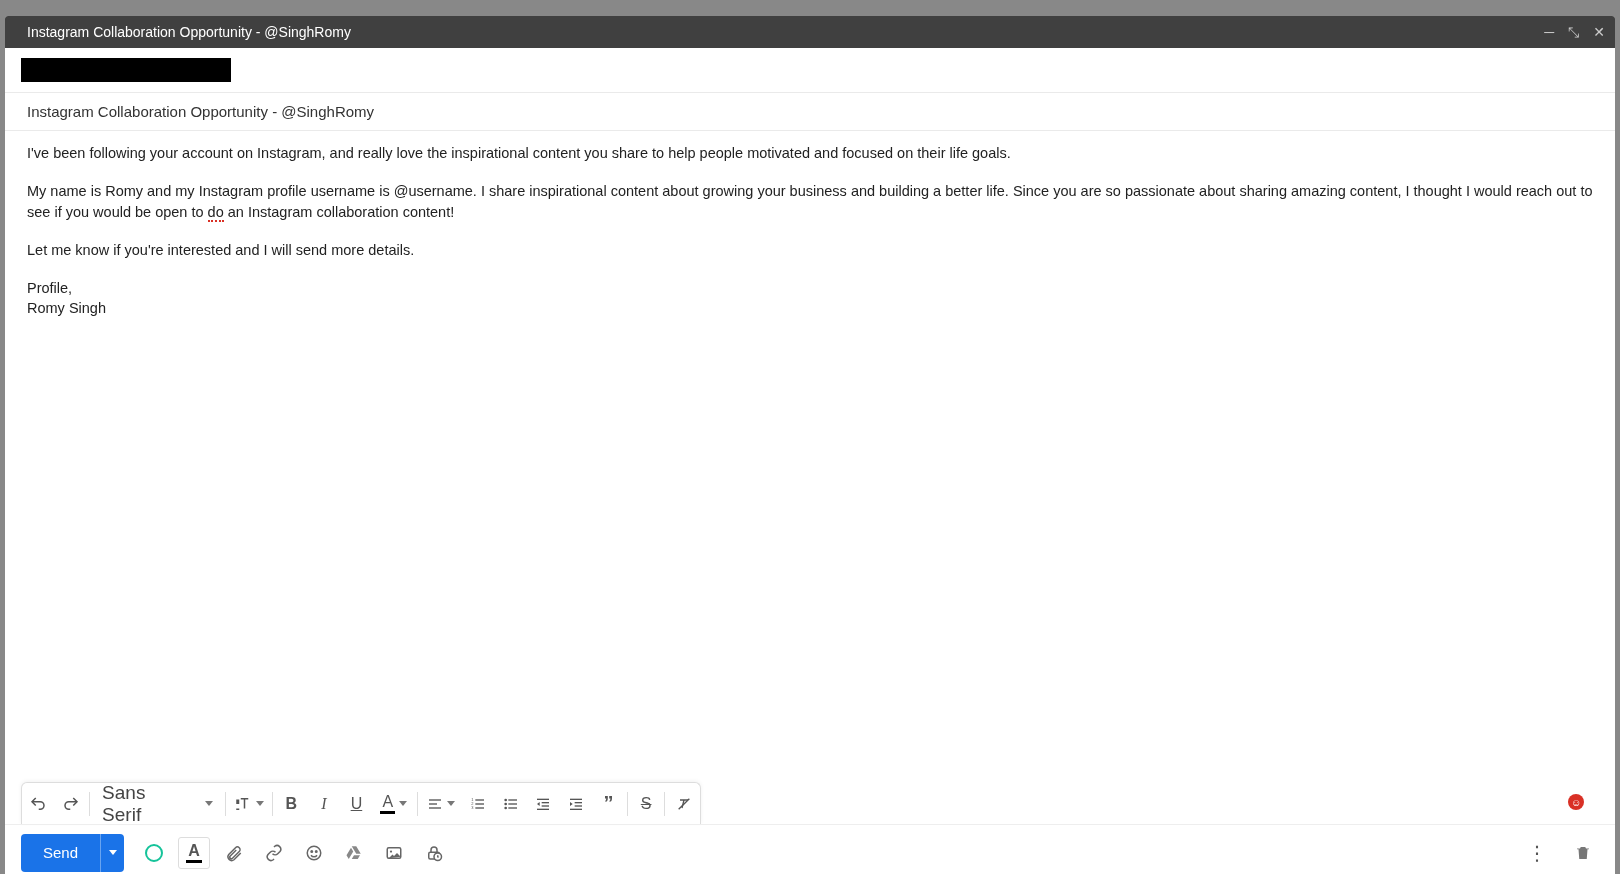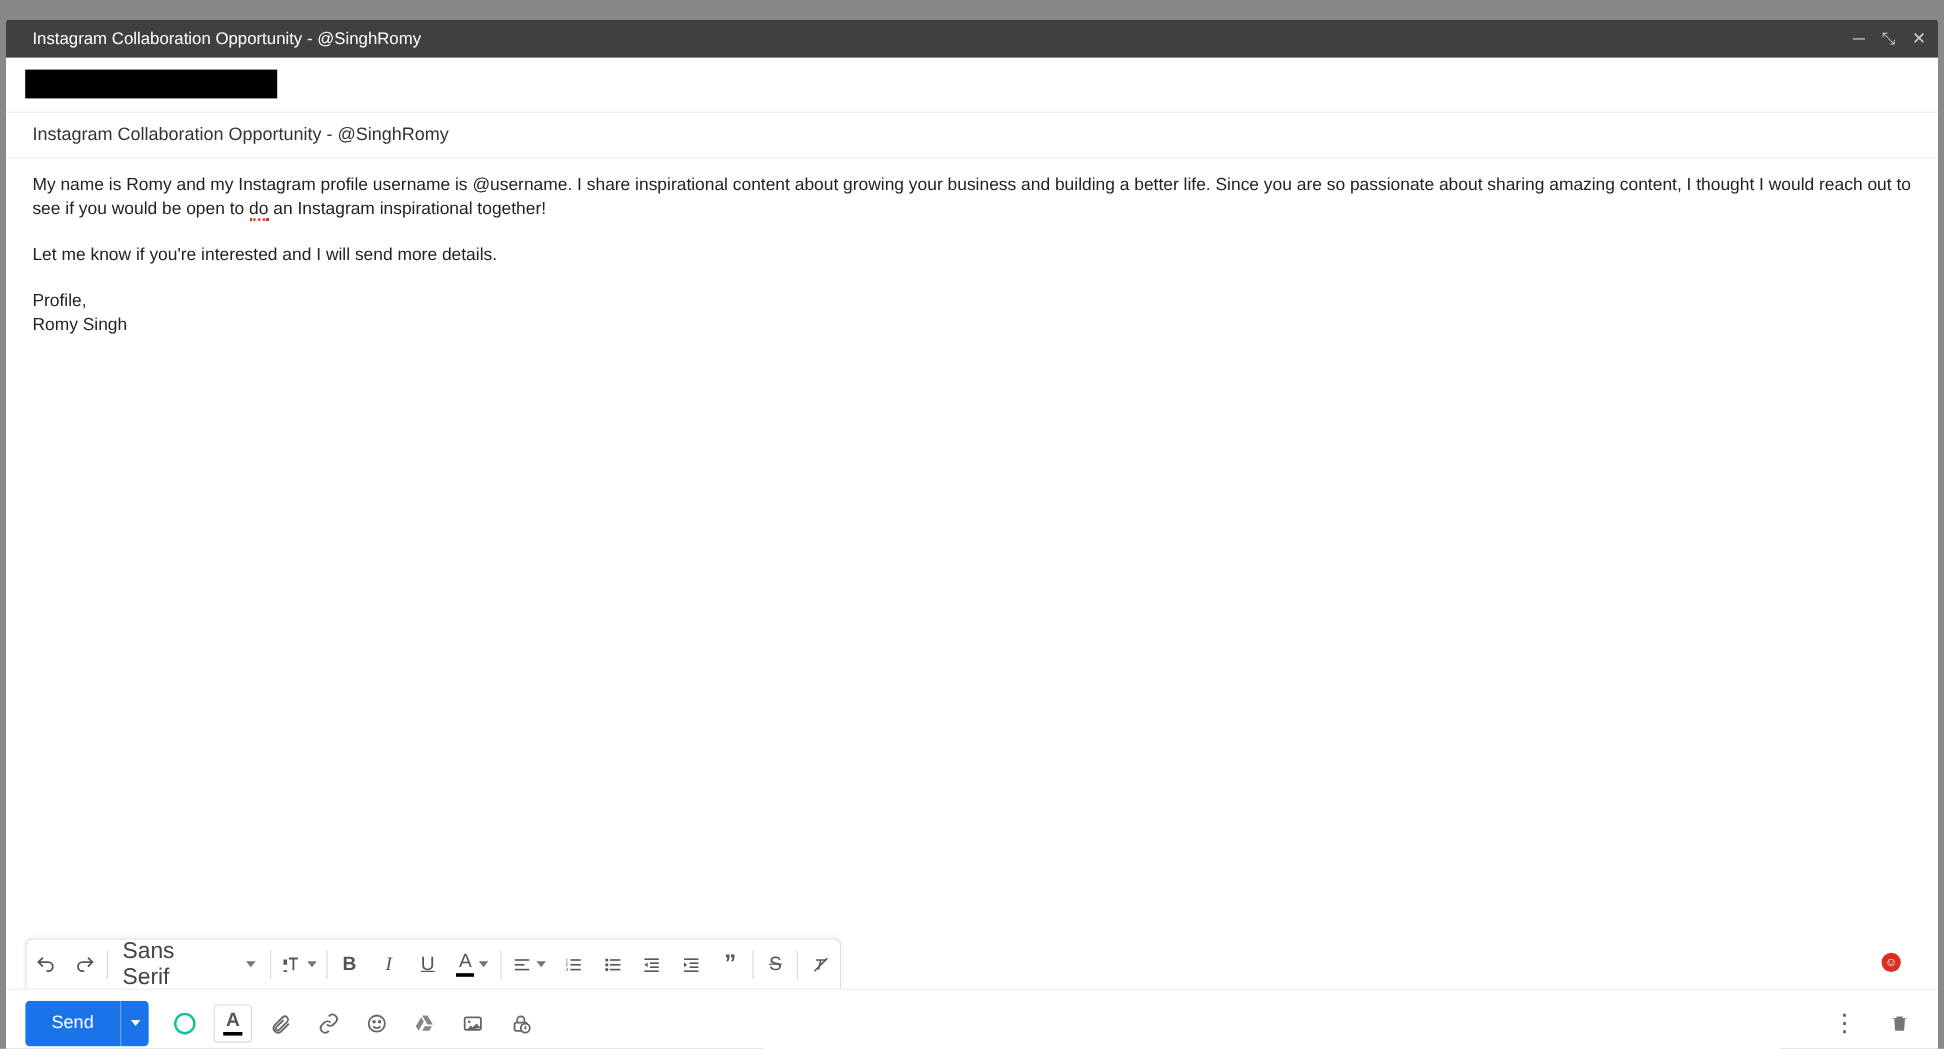--- a/index.html
+++ b/index.html
@@ -206,21 +206,24 @@
   </div>
 
   <div class="recipient-row">
     <span class="redacted"></span>
   </div>
 
   <div class="subject-row">Instagram Collaboration Opportunity - @SinghRomy</div>
 
   <div class="body-area">
     <p>
-      <span>My name is Romy and my Instagram profile username is @username. I share inspirational content about growing your business and building a better life. Since you are so passionate about sharing amazing content, I thought I would reach out to see if you would be open to </span><span class="spellerr">do</span><span> an Instagram inspirational together!</span>
+        <span class="line">I've been following your account on Instagram, and really love the inspirational content you share to help people motivated and focused on their life goals.</span>
+      </p>
+    <p>
+      <span>My name is Romy and my Instagram profile username is @username. I share inspirational content about growing your business and building a better life. Since you are so passionate about sharing amazing content, I thought I would reach out to see if you would be open to </span><span class="spellerr">do</span><span> an Instagram collaboration content!</span>
     </p>
     <p>
         <span class="line">Let me know if you're interested and I will send more details.</span>
       </p>
     <p class="nomb">
       <span class="line">Profile,</span>
       <span class="line">Romy Singh</span>
     </p>
   </div>
 

